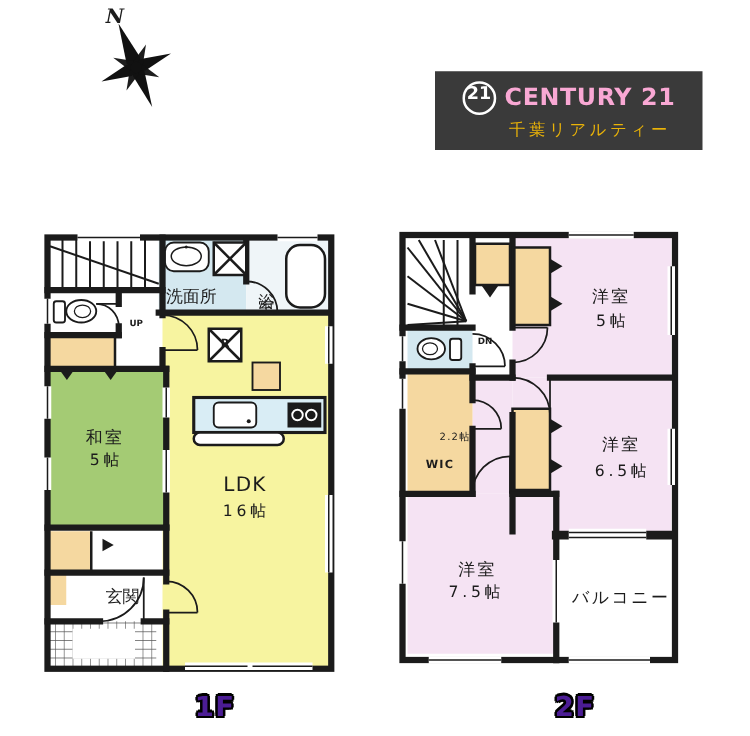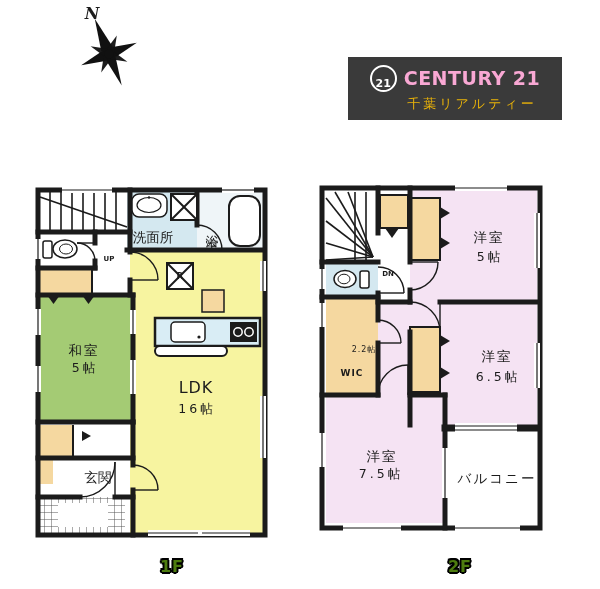--- a/index.html
+++ b/index.html
@@ -18,41 +18,41 @@
   .lbl-name { font-size:13.5px; letter-spacing:2px; }
   .lbl-size { font-size:12.5px; letter-spacing:3px; }
   .lbl-ldk  { font-size:16px; letter-spacing:1px; }
   .lbl-sm   { font-size:7px; font-weight:bold;margin-top:31px; }
   .lbl-wic  { font-size:9px; font-weight:bold; letter-spacing:1px;margin-top:35px; }
   .lbl-wicsz{ font-size:8px; letter-spacing:1px;margin-left:12px; }
   .lbl-vert { writing-mode:vertical-rl; letter-spacing:3px; font-size:13px; }
   .lbl-r    { font-size:9px; font-weight:bold; }
   .floor-lbl {
     position:absolute; transform:translate(-50%,-50%);
-    font-size:16px; font-weight:bold; color:#4d7c0f;
+    font-size:22px; font-weight:bold; color:#4c1d95;
     text-shadow:-2px 0 #000,2px 0 #000,0 -2px #000,0 2px #000,
                 -1.5px -1.5px #000,1.5px 1.5px #000,-1.5px 1.5px #000,1.5px -1.5px #000;
     letter-spacing:1px;
   }
   
   .compass-n {
     position:absolute; left:92px; top:13px; transform:translate(-50%,-50%);
     font-family:"DejaVu Serif", serif; font-weight:bold; font-style:italic; font-size:16px;
   }
   
   .logo {
     position:absolute; left:348px; top:57px; width:214px; height:63px;
     background:#3a3a3a; display:flex; flex-direction:column;
     justify-content:center; align-items:center; box-sizing:border-box;
   }
   .logo-row { display:flex; align-items:center; gap:7px; }
   .logo-circle {
     width:27px; height:27px; border:2.5px solid #fff; border-radius:50%;
-    display:flex; align-items:flex-end; justify-content:center;
-    color:#fff; font-size:11px; font-weight:bold; box-sizing:border-box;
+    display:flex; align-items:flex-start; justify-content:center;
+    color:#fff; font-size:14px; font-weight:bold; box-sizing:border-box;
   }
   .logo-brand { color:#f9a8d4; font-size:19px; font-weight:bold; letter-spacing:0.5px; }
   .logo-sub   { color:#eab308; font-size:13px; letter-spacing:3px; margin-top:3px; padding-left:34px; }
 </style>
 </head>
 <body>
 
 <div class="canvas">
 
   <div class="compass-n">N</div>

